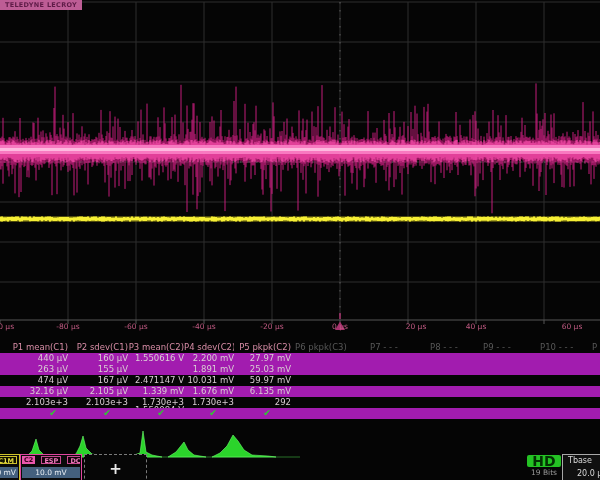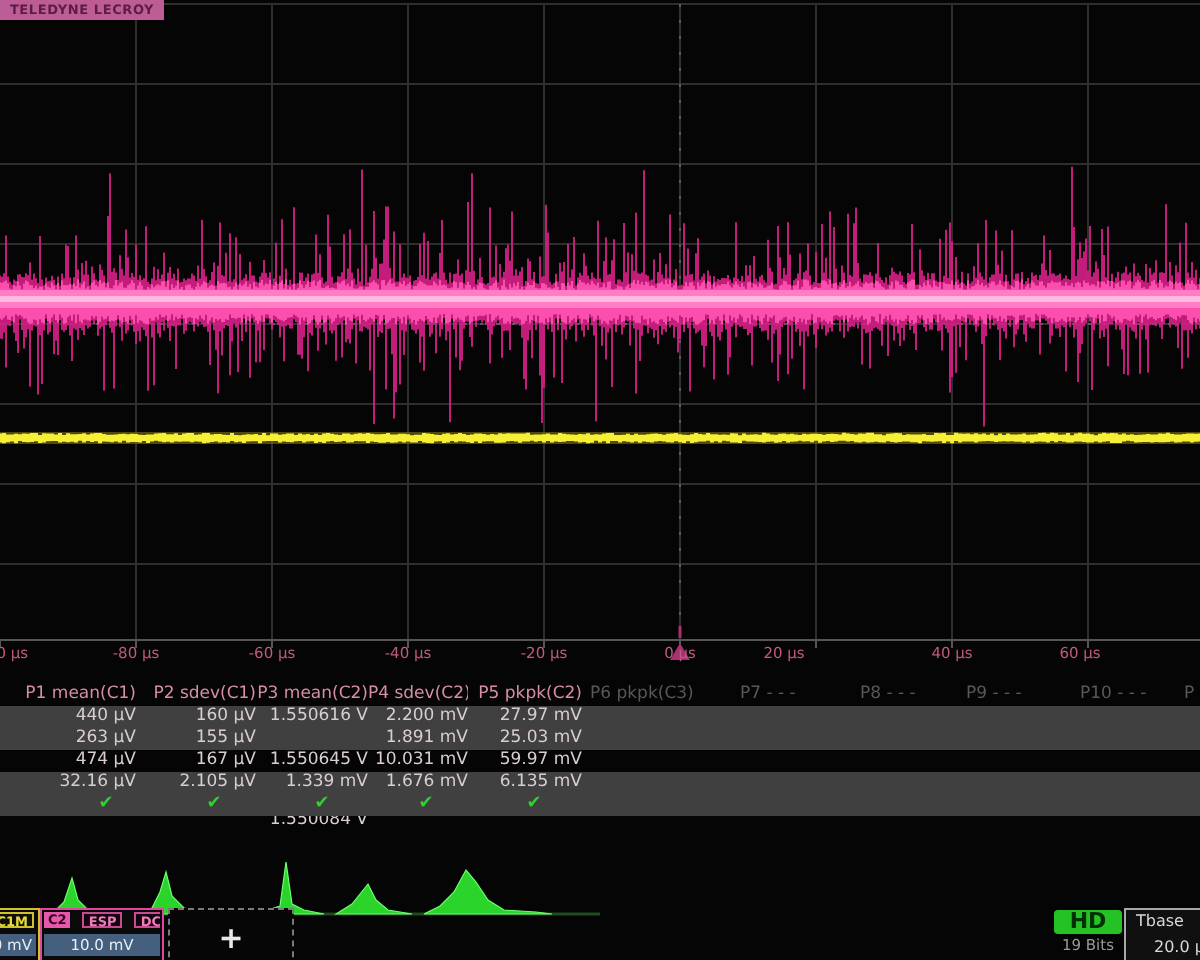--- a/index.html
+++ b/index.html
@@ -9,21 +9,21 @@
   #brand-badge{position:absolute;left:0;top:0;width:82px;height:10px;background:#bd5d95;
     color:#5e1b47;font-size:6.5px;font-weight:bold;line-height:10px;text-align:center;
     letter-spacing:.3px;white-space:nowrap;overflow:hidden;}
   
   #axis-labels{position:absolute;left:0;top:322px;width:600px;height:12px;}
   #axis-labels span{position:absolute;transform:translateX(-50%);font-size:7.5px;
     color:#c05a82;white-space:nowrap;}
   
   #measure-table{position:absolute;left:0;top:342px;width:600px;font-size:8.5px;}
   .trow{position:relative;height:11px;line-height:11px;width:600px;}
-  .trow.stripe{background:#404040;}
+  .trow.stripe{background:#a21caf;}
   .tcell{display:inline-block;vertical-align:top;text-align:right;height:11px;
     padding:0;box-sizing:border-box;color:#d9cdd3;white-space:nowrap;overflow:hidden;}
   .hcell{color:#d78da6;}
   .dimh{position:absolute;top:0;color:#585858;white-space:nowrap;}
   .checkcell{position:absolute;top:0;width:14px;text-align:center;color:#2bd42b;font-size:9px;}
   
   .descbox{position:absolute;top:454px;height:30px;box-sizing:border-box;background:#0a0a0a;}
   #c1-box{left:-42px;width:62px;border:1px solid #cfc32c;}
   #c2-box{left:20px;width:62px;border:1px solid #e0459f;}
   .chiprow{position:absolute;left:1px;right:1px;top:1px;height:10px;white-space:nowrap;overflow:hidden;}
@@ -31,21 +31,21 @@
     padding:0 2px;margin-right:1px;vertical-align:top;box-sizing:border-box;}
   .chip.c1line{border:1px solid #cfc32c;color:#e6dc3e;background:#101000;}
   .chip.c2solid{background:#e957ac;color:#300018;}
   .chip.c2line{border:1px solid #c94a92;color:#ef7dbd;background:#14020c;}
   .valrow{position:absolute;left:1px;right:1px;top:12px;height:11px;line-height:11px;
     background:#44607e;color:#e8eef4;font-size:7.5px;text-align:center;white-space:nowrap;overflow:hidden;}
   #add-box{left:84px;width:63px;border:1px dashed #7a7a7a;background:#060606;}
   #add-plus{position:absolute;left:0;right:0;top:2px;text-align:center;color:#e8e8e8;
     font-size:15px;line-height:24px;font-weight:bold;}
   #hd-badge{position:absolute;left:527px;top:455px;width:34px;height:12px;background:#24c224;
-    border-radius:2px;color:#033003;font-size:11px;font-weight:bold;text-align:center;line-height:12px;}
+    border-radius:2px;color:#033003;font-size:14px;font-weight:bold;text-align:center;line-height:12px;}
   #hd-bits{position:absolute;left:523px;top:468px;width:42px;text-align:center;color:#9a9a9a;font-size:7.5px;}
   #tbase-box{left:562px;width:120px;border:1px solid #a8a8a8;background:#101010;}
   #tbase-label{position:absolute;left:5px;top:1px;font-size:8px;color:#d8d8d8;}
   #tbase-scale{position:absolute;left:14px;top:14px;font-size:8px;color:#d8d8d8;white-space:nowrap;}
 </style>
 </head>
 <body>
 
 <div id="scope">
   <svg id="wave-svg" width="600" height="480">
@@ -95,31 +95,32 @@
 
   <div id="brand-badge">TELEDYNE LECROY</div>
 
   <div id="axis-labels">
       <span style="left: 0px;">-100 µs</span>
       <span style="left: 68px;">-80 µs</span>
       <span style="left: 136px;">-60 µs</span>
       <span style="left: 204px;">-40 µs</span>
       <span style="left: 272px;">-20 µs</span>
       <span style="left: 340px;">0 µs</span>
-      <span style="left: 392px;">20 µs</span>
+      <span style="left: 416px;">20 µs</span>
       <span style="left: 476px;">40 µs</span>
-      <span style="left: 540px;">60 µs</span>
+      <span style="left: 572px;">60 µs</span>
     </div>
 
   <div id="measure-table">
       <div class="trow"><span class="tcell hcell" style="width: 68px;">P1 mean(C1)</span><span class="tcell hcell" style="width: 60px;">P2 sdev(C1)</span><span class="tcell hcell" style="width: 56px;">P3 mean(C2)</span><span class="tcell hcell" style="width: 50px;">P4 sdev(C2)</span><span class="tcell hcell" style="width: 57px;">P5 pkpk(C2)</span><span class="dimh" style="left: 295px;">P6 pkpk(C3)</span><span class="dimh" style="left: 370px;">P7 - - -</span><span class="dimh" style="left: 430px;">P8 - - -</span><span class="dimh" style="left: 483px;">P9 - - -</span><span class="dimh" style="left: 540px;">P10 - - -</span><span class="dimh" style="left: 592px;">P</span></div>
       <div class="trow stripe"><span class="tcell" style="width: 68px;">440 µV</span><span class="tcell" style="width: 60px;">160 µV</span><span class="tcell" style="width: 56px;">1.550616 V</span><span class="tcell" style="width: 50px;">2.200 mV</span><span class="tcell" style="width: 57px;">27.97 mV</span></div>
       <div class="trow stripe"><span class="tcell" style="width: 68px;">263 µV</span><span class="tcell" style="width: 60px;">155 µV</span><span class="tcell" style="width: 56px; margin-top: 41px;">1.550084 V</span><span class="tcell" style="width: 50px;">1.891 mV</span><span class="tcell" style="width: 57px;">25.03 mV</span></div>
-      <div class="trow"><span class="tcell" style="width: 68px;">474 µV</span><span class="tcell" style="width: 60px;">167 µV</span><span class="tcell" style="width: 56px;">1.550645 V</span><span class="tcell" style="width: 50px;">10.031 mV</span><span class="tcell" style="width: 57px;">59.97 mV</span></div>
+      <div class="trow"><span class="tcell" style="width: 68px;">474 µV</span><span class="tcell" style="width: 60px;">167 µV</span><span class="tcell" style="width: 56px;">2.471147 V</span><span class="tcell" style="width: 50px;">10.031 mV</span><span class="tcell" style="width: 57px;">59.97 mV</span></div>
       <div class="trow stripe"><span class="tcell" style="width: 68px;">32.16 µV</span><span class="tcell" style="width: 60px;">2.105 µV</span><span class="tcell" style="width: 56px;">1.339 mV</span><span class="tcell" style="width: 50px;">1.676 mV</span><span class="tcell" style="width: 57px;">6.135 mV</span></div>
+      <div class="trow"><span class="tcell" style="width: 68px;">2.103e+3</span><span class="tcell" style="width: 60px;">2.103e+3</span><span class="tcell" style="width: 56px;">1.730e+3</span><span class="tcell" style="width: 50px;">1.730e+3</span><span class="tcell" style="width: 57px;">292</span></div>
       <div class="trow stripe">
         <span class="checkcell" style="left: 46px;">✔</span>
         <span class="checkcell" style="left: 100px;">✔</span>
         <span class="checkcell" style="left: 154px;">✔</span>
         <span class="checkcell" style="left: 206px;">✔</span>
         <span class="checkcell" style="left: 260px;">✔</span>
       </div>
     </div>
 
   <div class="descbox" id="c1-box">

